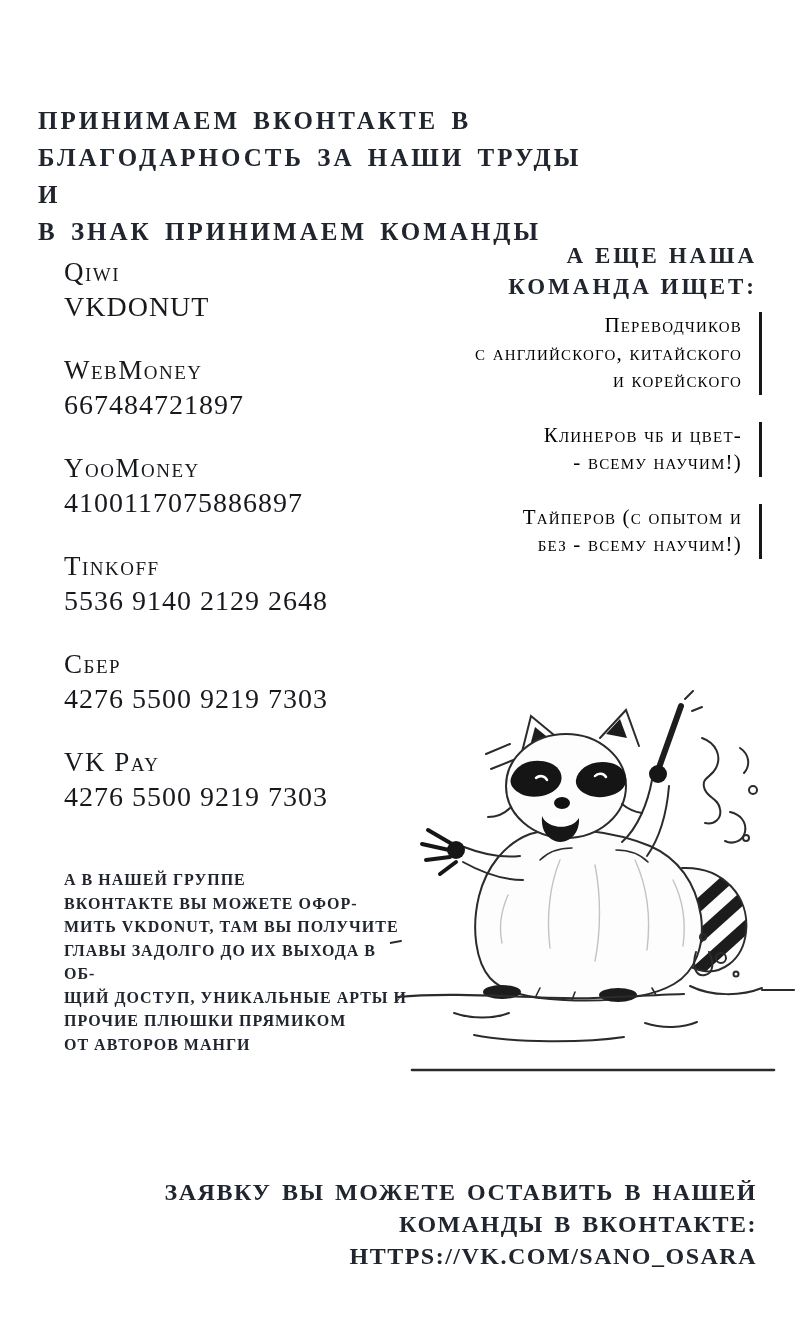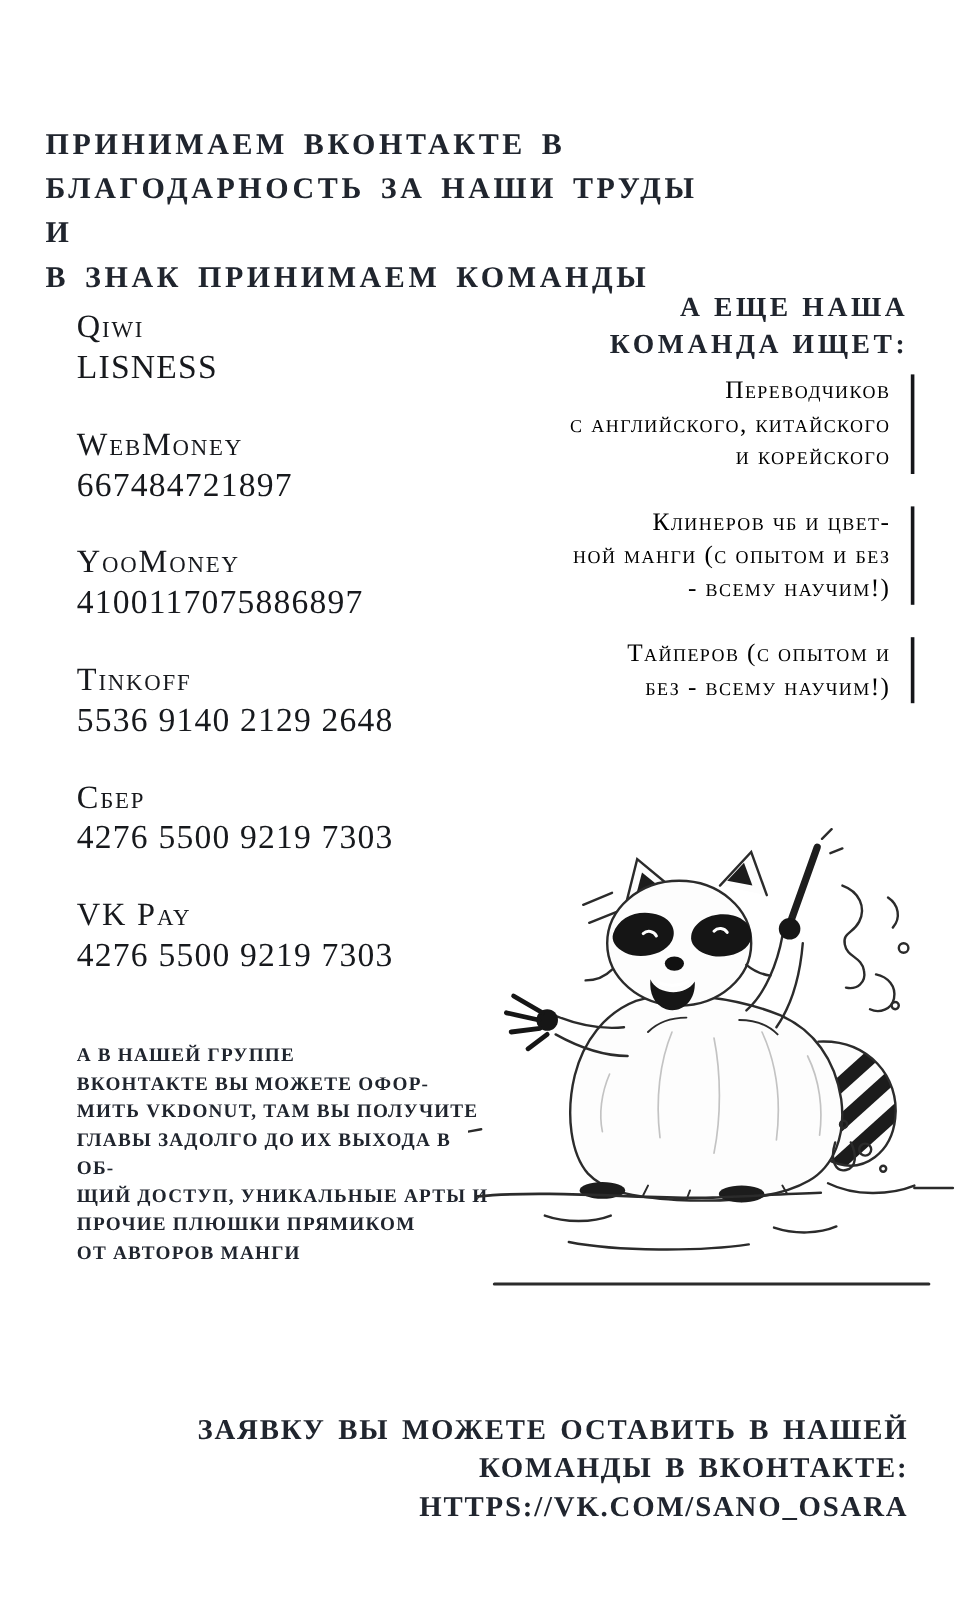--- a/index.html
+++ b/index.html
@@ -74,21 +74,21 @@
   </div>
 
   <div class="recruit-heading display">
     <span class="line">А ЕЩЕ НАША</span>
     <span class="line">КОМАНДА ИЩЕТ:</span>
   </div>
 
   <div class="donations">
     <div class="don-block">
       <div class="don-label">Qiwi</div>
-      <div class="don-value">LISNESS</div>
+      <div class="don-value">VKDONUT</div>
     </div>
     <div class="don-block">
       <div class="don-label">WebMoney</div>
       <div class="don-value">667484721897</div>
     </div>
     <div class="don-block">
       <div class="don-label">YooMoney</div>
       <div class="don-value">4100117075886897</div>
     </div>
     <div class="don-block">
@@ -106,21 +106,20 @@
   </div>
 
   <div class="recruits">
     <div class="recruit-item">
       <span class="line">Переводчиков</span>
       <span class="line">с английского, китайского</span>
       <span class="line">и корейского</span>
     </div>
     <div class="recruit-item">
       <span class="line">Клинеров чб и цвет-</span>
-      <span class="line">ной манги (с опытом и без</span>
       <span class="line">- всему научим!)</span>
     </div>
     <div class="recruit-item">
       <span class="line">Тайперов (с опытом и</span>
       <span class="line">без - всему научим!)</span>
     </div>
   </div>
 
   <div class="note display">
     <span class="line">А В НАШЕЙ ГРУППЕ</span>

